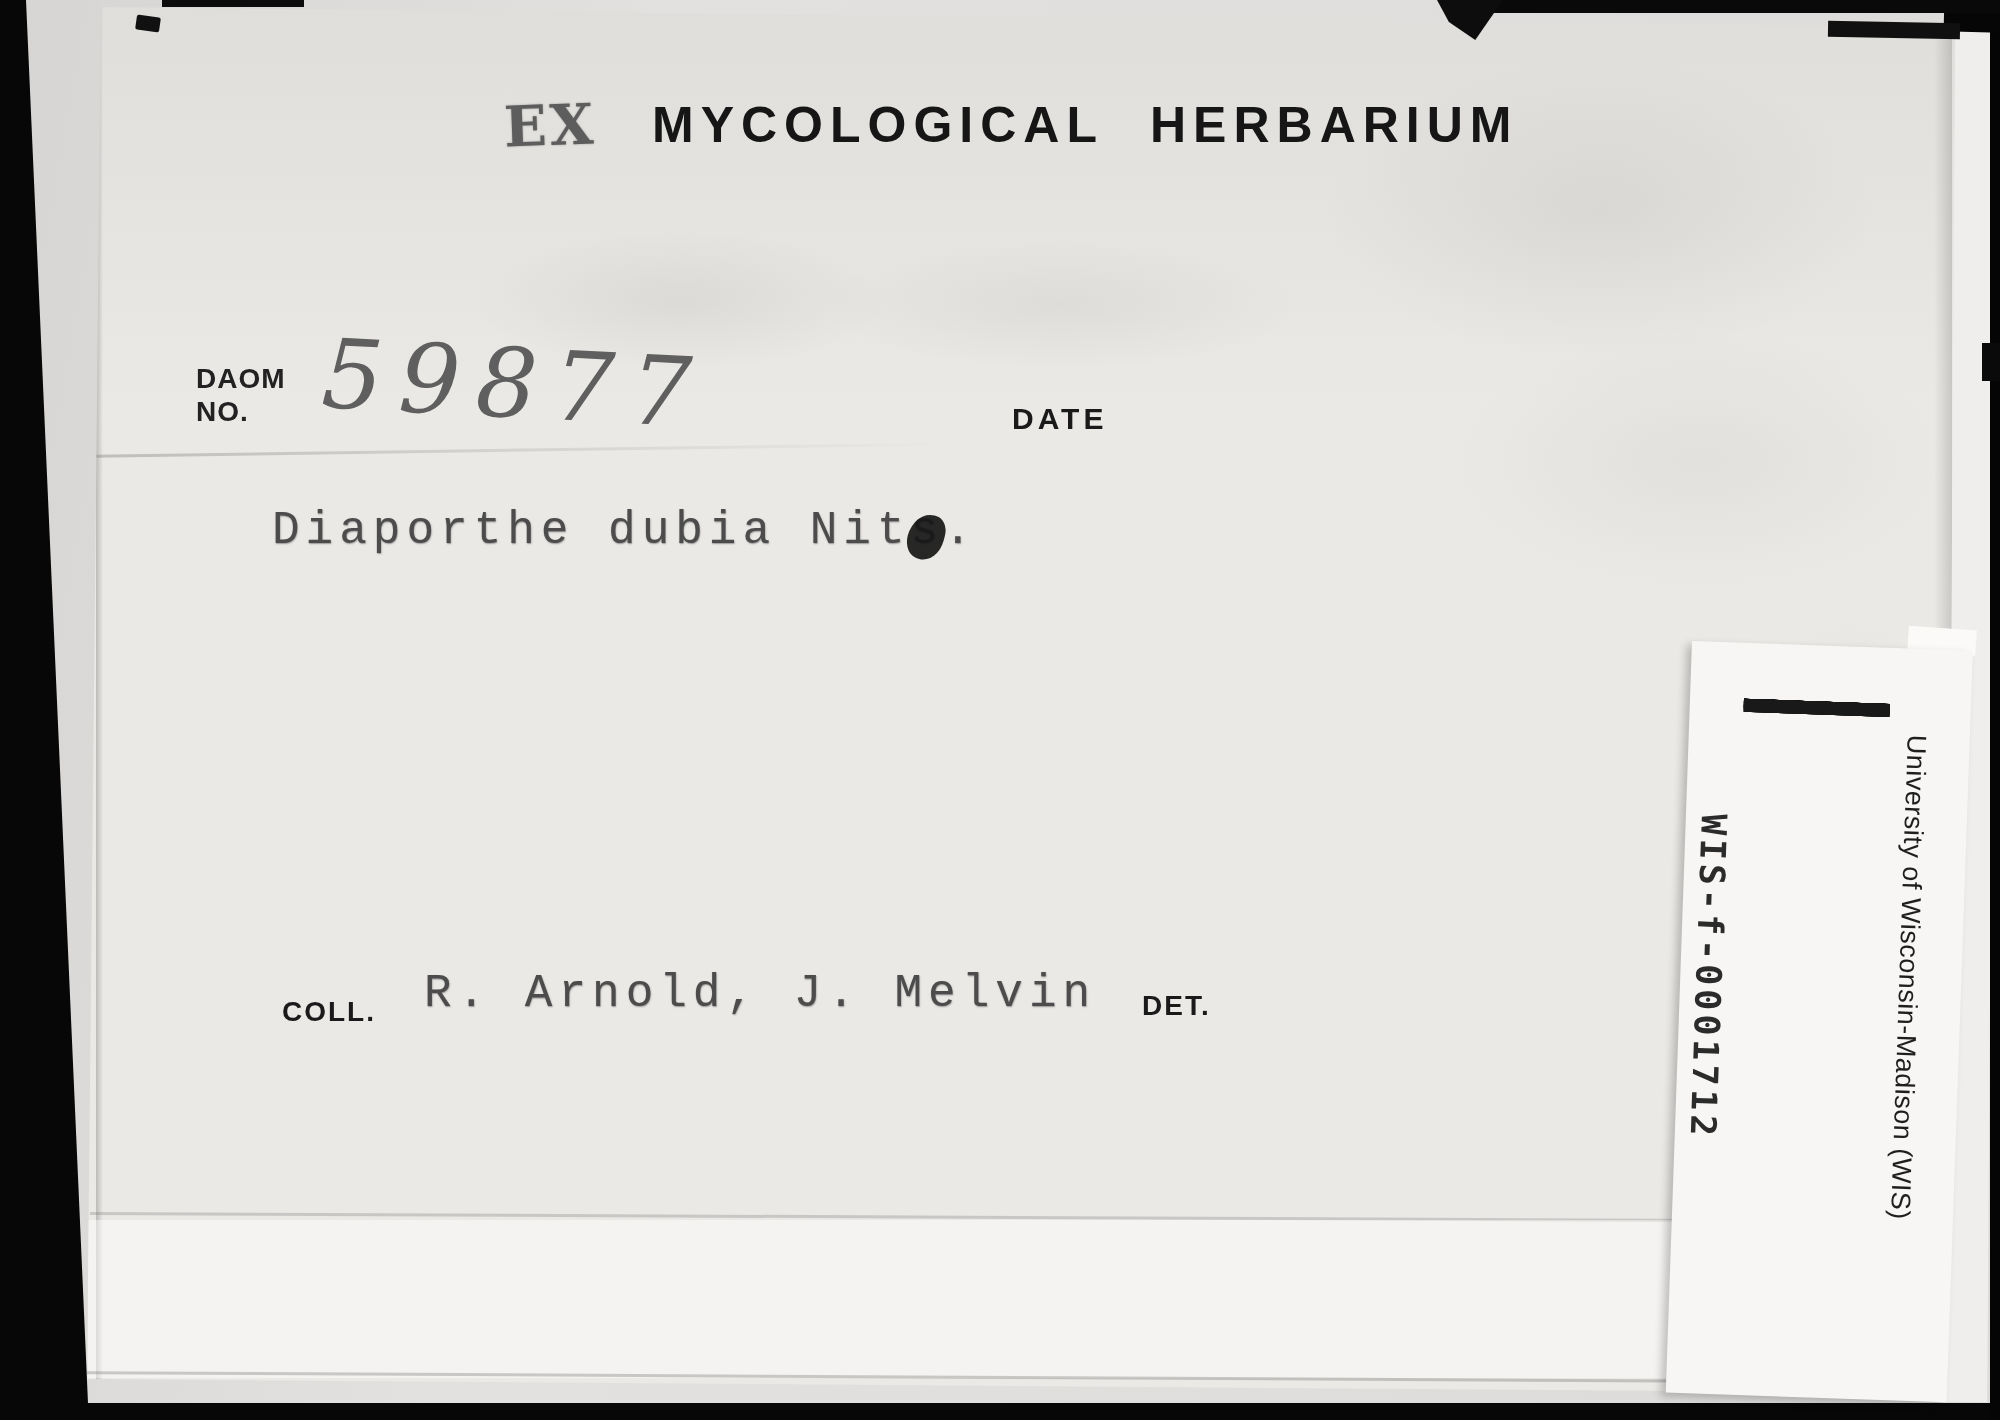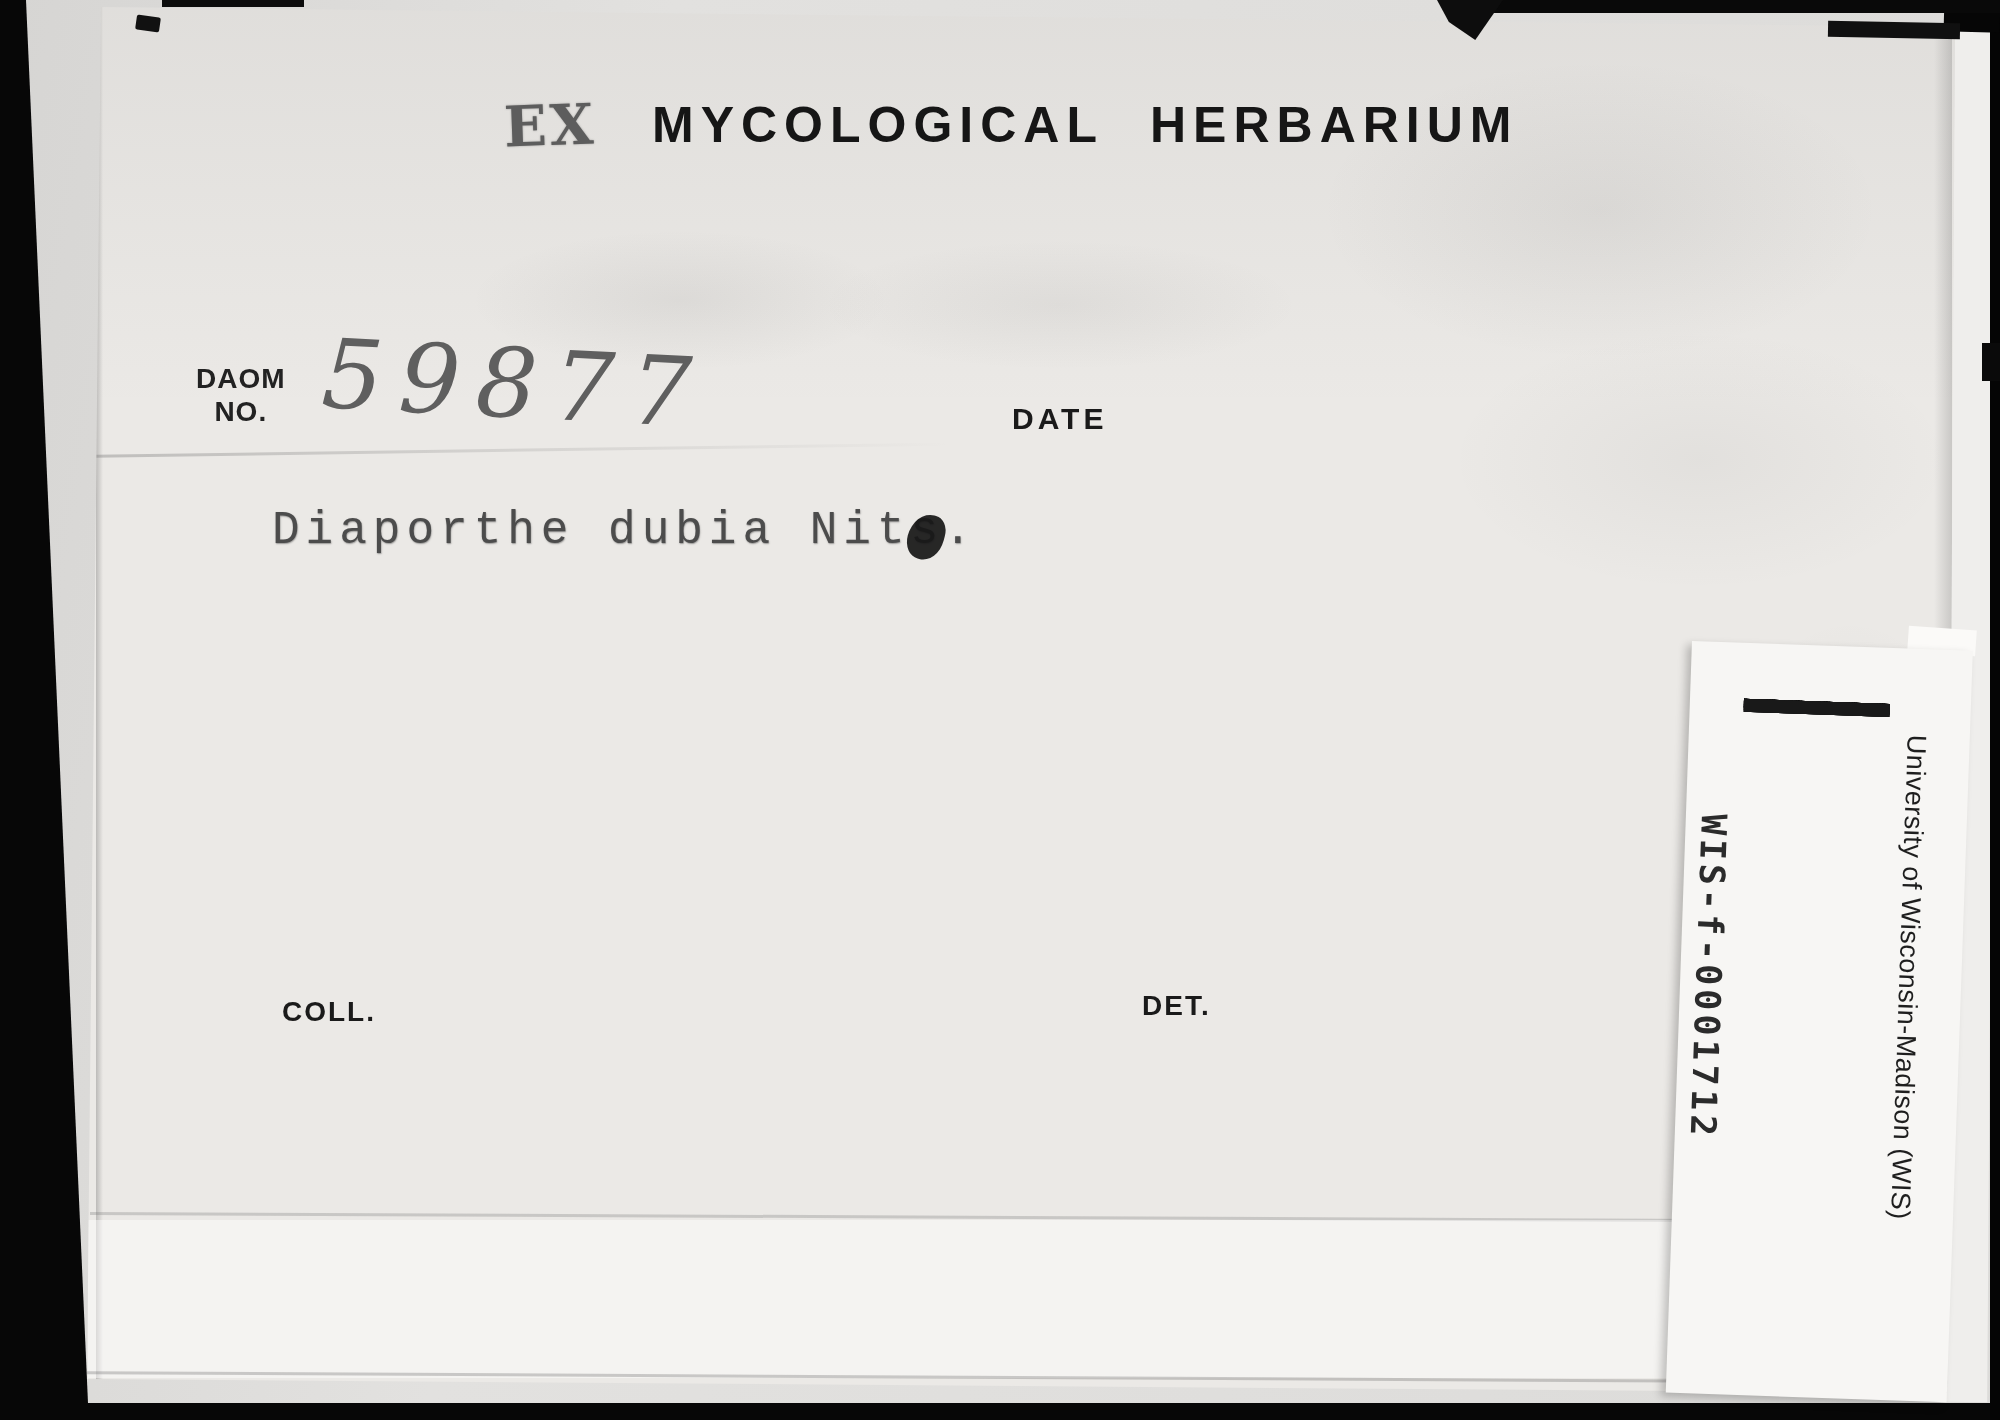--- a/index.html
+++ b/index.html
@@ -41,21 +41,21 @@
   .crease-c{left:86px;top:1376px;width:1864px;height:3px;background:rgba(100,100,100,0.3);transform:rotate(0.3deg);}
 
   
   .mark-top-left-bar{left:162px;top:0;width:142px;height:7px;background:#0c0c0c;}
   .mark-small{left:136px;top:16px;width:24px;height:15px;background:#111;border-radius:2px;transform:rotate(8deg);}
   .mark-top-band{left:1484px;top:0;width:516px;height:13px;background:#090909;}
   .mark-wedge{left:1437px;top:0;width:66px;height:40px;background:#0d0d0d;clip-path:polygon(0 0,100% 0,58% 100%,18% 55%);}
   .mark-right-bar{left:1828px;top:22px;width:132px;height:16px;background:#101010;transform:rotate(1deg);}
 
   
-  .printed{color:#1a1a1a;font-weight:bold;white-space:nowrap;text-align:center;}
+  .printed{color:#1a1a1a;font-weight:bold;white-space:nowrap;}
   .ex-stamp{left:504px;top:92px;font-family:"DejaVu Serif",serif;font-weight:bold;font-size:56px;
     color:#5d5d5d;letter-spacing:3px;transform:rotate(-2deg);text-shadow:0 0 2px rgba(90,90,90,0.55);}
   .title{left:652px;top:96px;font-size:50px;letter-spacing:7px;word-spacing:26px;color:#161616;}
   .subtitle{left:497px;top:198px;font-size:33px;letter-spacing:4px;color:#1c1c1c;}
   .city{left:838px;top:260px;font-size:37px;letter-spacing:8px;}
   .form-block{left:1573px;top:122px;font-size:27px;letter-spacing:2px;line-height:1.35;color:#202020;}
   .daom-block{left:196px;top:362px;font-size:28px;line-height:1.18;letter-spacing:1px;color:#222;}
   .daom-number{left:322px;top:328px;font-family:"DejaVu Serif",serif;font-style:italic;font-size:96px;
     color:#5f5f5f;letter-spacing:16px;transform:rotate(3deg);white-space:nowrap;}
   .date-label{left:1012px;top:402px;font-size:30px;letter-spacing:4px;}
@@ -124,20 +124,21 @@
     <div style="position:static">DAOM</div>
     <div style="position:static">NO.</div>
   </div>
   <div class="daom-number">59877</div>
   <div class="date-label printed">DATE</div>
 
   <div class="species typewriter">Diaporthe dubia Nits.</div>
   <div class="ink-blob"></div>
 
   <div class="coll-label printed">COLL.</div>
+  <div class="coll-value typewriter">R. Arnold, J. Melvin</div>
   <div class="det-label printed">DET.</div>
 
   <div class="sticker-fold"></div>
   <div class="sticker">
     <div class="sticker-code">WIS-f-0001712</div>
     <div class="sticker-bars">
         <div style="height:9px;background:#191919"></div>
         <div style="height:4px;"></div>
         <div style="height:3px;background:#191919"></div>
         <div style="height:4px;"></div>

